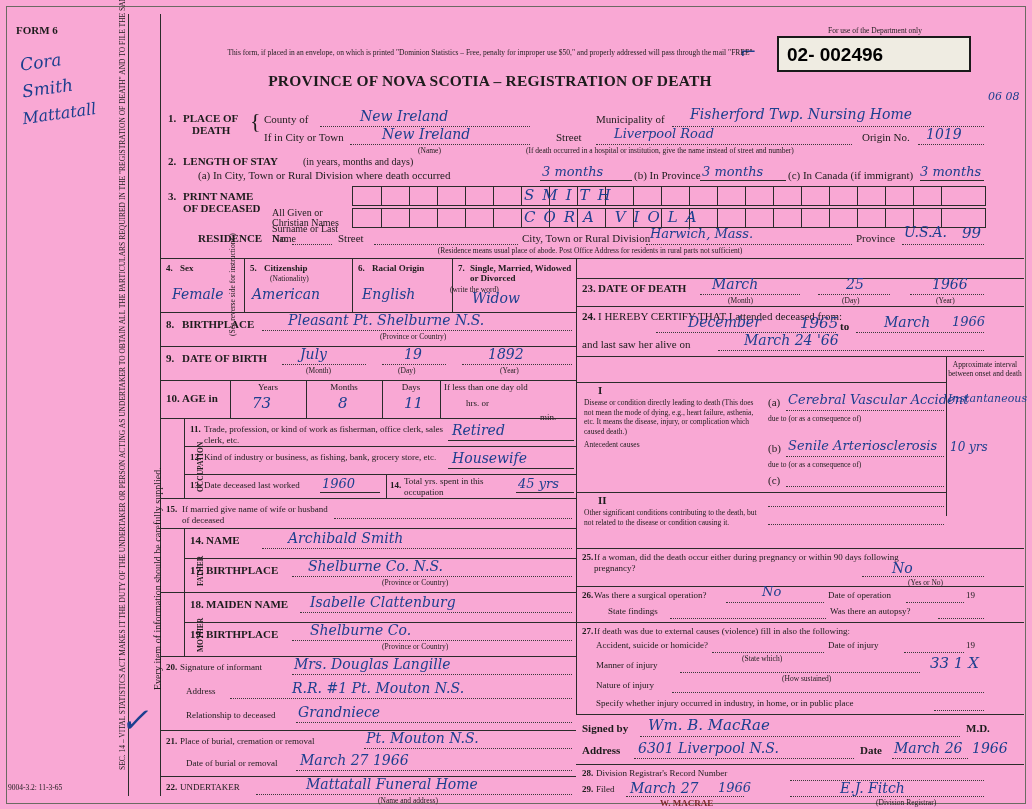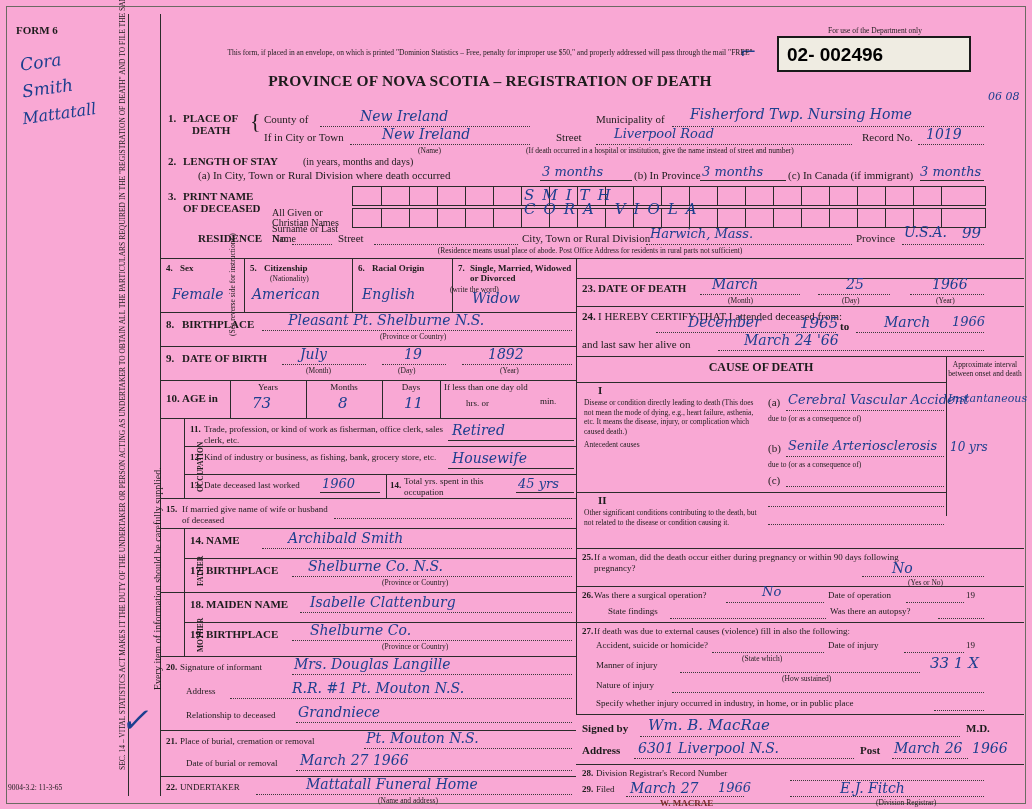--- a/index.html
+++ b/index.html
@@ -79,21 +79,21 @@
 
   <div class="lbl s11" style="left:264px;top:131px;">If in City or Town</div>
   <div class="dots" style="left:350px;top:144px;width:180px;"></div>
   <div class="hw" style="left:382px;top:126px;font-size:14px;">New Ireland</div>
   <div class="lbl tiny" style="left:418px;top:146px;">(Name)</div>
 
   <div class="lbl s11" style="left:556px;top:131px;">Street</div>
   <div class="dots" style="left:596px;top:144px;width:256px;"></div>
   <div class="hw" style="left:614px;top:126px;font-size:13px;">Liverpool Road</div>
   <div class="lbl tiny" style="left:526px;top:146px;">(If death occurred in a hospital or institution, give the name instead of street and number)</div>
-  <div class="lbl s11" style="left:862px;top:131px;">Record No.</div>
+  <div class="lbl s11" style="left:862px;top:131px;">Origin No.</div>
   <div class="dots" style="left:918px;top:144px;width:66px;"></div>
   <div class="hw" style="left:926px;top:126px;font-size:14px;">1019</div>
 
   <div class="lbl bold s11" style="left:168px;top:155px;">2.</div>
   <div class="lbl bold s11" style="left:183px;top:155px;">LENGTH OF STAY</div>
   <div class="lbl s10" style="left:303px;top:156px;">(in years, months and days)</div>
   <div class="lbl s11" style="left:198px;top:169px;">(a) In City, Town or Rural Division where death occurred</div>
   <div class="line" style="left:540px;top:180px;width:92px;"></div>
   <div class="hw" style="left:542px;top:164px;font-size:13px;">3 months</div>
   <div class="lbl s11" style="left:634px;top:169px;">(b) In Province</div>
@@ -150,21 +150,21 @@
       <i style="left:364px"></i>
       <i style="left:392px"></i>
       <i style="left:420px"></i>
       <i style="left:448px"></i>
       <i style="left:476px"></i>
       <i style="left:504px"></i>
       <i style="left:532px"></i>
       <i style="left:560px"></i>
       <i style="left:588px"></i>
   </div>
-  <div class="hw" style="left:524px;top:200px;font-size:15px;letter-spacing:8px;">CORA VIOLA</div>
+  <div class="hw" style="left:524px;top:208px;font-size:15px;letter-spacing:8px;">CORA VIOLA</div>
 
   <div class="lbl bold s11" style="left:198px;top:232px;">RESIDENCE</div>
   <div class="lbl s11" style="left:272px;top:232px;">No.</div>
   <div class="dots" style="left:292px;top:244px;width:40px;"></div>
   <div class="lbl s11" style="left:338px;top:232px;">Street</div>
   <div class="dots" style="left:374px;top:244px;width:144px;"></div>
   <div class="lbl s11" style="left:522px;top:232px;">City, Town or Rural Division</div>
   <div class="dots" style="left:646px;top:244px;width:206px;"></div>
   <div class="hw" style="left:650px;top:226px;font-size:13px;">Harwich, Mass.</div>
   <div class="lbl s11" style="left:856px;top:232px;">Province</div>
@@ -223,21 +223,21 @@
   <div class="lbl bold s11" style="left:182px;top:392px;">AGE in</div>
   <div class="vline" style="left:230px;top:380px;height:38px;"></div>
   <div class="vline" style="left:306px;top:380px;height:38px;"></div>
   <div class="vline" style="left:382px;top:380px;height:38px;"></div>
   <div class="vline" style="left:440px;top:380px;height:38px;"></div>
   <div class="lbl xs center" style="left:230px;top:382px;width:76px;">Years</div>
   <div class="lbl xs center" style="left:306px;top:382px;width:76px;">Months</div>
   <div class="lbl xs center" style="left:382px;top:382px;width:58px;">Days</div>
   <div class="lbl xs" style="left:444px;top:382px;">If less than one day old</div>
   <div class="lbl xs" style="left:466px;top:398px;">hrs. or</div>
-  <div class="lbl xs" style="left:540px;top:396px;text-align:center;">min.</div>
+  <div class="lbl xs" style="left:540px;top:412px;text-align:center;">min.</div>
   <div class="hw" style="left:252px;top:394px;font-size:15px;">73</div>
   <div class="hw" style="left:338px;top:394px;font-size:15px;">8</div>
   <div class="hw" style="left:404px;top:394px;font-size:15px;">11</div>
   <div class="line" style="left:160px;top:418px;width:416px;"></div>
 
   <div class="vline" style="left:184px;top:418px;height:80px;"></div>
   <div style="position:absolute;left:196px;top:492px;width:80px;height:14px;">
     <div class="lbl tiny bold rot" style="left:0;top:0;width:80px;">OCCUPATION</div>
   </div>
 
@@ -356,21 +356,20 @@
   <div class="hw" style="left:688px;top:314px;font-size:14px;">December</div>
   <div class="hw" style="left:800px;top:314px;font-size:15px;">1965</div>
   <div class="lbl s11" style="left:840px;top:320px;font-weight:bold;">to</div>
   <div class="hw" style="left:884px;top:314px;font-size:14px;">March</div>
   <div class="hw" style="left:952px;top:314px;font-size:13px;">1966</div>
   <div class="lbl s11" style="left:582px;top:338px;">and last saw her alive on</div>
   <div class="dots" style="left:718px;top:350px;width:266px;"></div>
   <div class="hw" style="left:744px;top:332px;font-size:14px;">March 24 '66</div>
   <div class="line" style="left:576px;top:356px;width:448px;"></div>
 
-  <div class="lbl bold center s12" style="left:576px;top:360px;width:370px;">CAUSE OF DEATH</div>
   <div class="vline" style="left:946px;top:356px;height:160px;"></div>
   <div class="lbl tiny center" style="left:948px;top:360px;width:74px;line-height:9px;">Approximate interval between onset and death</div>
   <div class="line" style="left:576px;top:382px;width:370px;"></div>
 
   <div class="lbl bold s11" style="left:598px;top:384px;">I</div>
   <div class="lbl tiny" style="left:584px;top:398px;width:180px;line-height:9.5px;">Disease or condition directly leading to death (This does not mean the mode of dying, e.g., heart failure, asthenia, etc. It means the disease, injury, or complication which caused death.)</div>
   <div class="lbl s11" style="left:768px;top:396px;">(a)</div>
   <div class="dots" style="left:786px;top:410px;width:158px;"></div>
   <div class="hw" style="left:788px;top:392px;font-size:13px;">Cerebral Vascular Accident</div>
   <div class="hw" style="left:948px;top:392px;font-size:11px;">Instantaneous</div>
@@ -432,21 +431,21 @@
   <div class="line" style="left:576px;top:714px;width:448px;"></div>
 
   <div class="lbl bold s11" style="left:582px;top:722px;">Signed by</div>
   <div class="dots" style="left:640px;top:736px;width:320px;"></div>
   <div class="hw" style="left:648px;top:716px;font-size:15px;">Wm. B. MacRae</div>
   <div class="lbl bold s11" style="left:966px;top:722px;">M.D.</div>
 
   <div class="lbl bold s11" style="left:582px;top:744px;">Address</div>
   <div class="dots" style="left:634px;top:758px;width:220px;"></div>
   <div class="hw" style="left:638px;top:740px;font-size:14px;">6301 Liverpool N.S.</div>
-  <div class="lbl bold s11" style="left:860px;top:744px;">Post</div>
+  <div class="lbl bold s11" style="left:860px;top:744px;">Date</div>
   <div class="dots" style="left:892px;top:758px;width:76px;"></div>
   <div class="hw" style="left:894px;top:740px;font-size:14px;">March 26</div>
   <div class="hw" style="left:972px;top:740px;font-size:14px;">1966</div>
   <div class="line" style="left:576px;top:764px;width:448px;"></div>
 
   <div class="lbl bold xs" style="left:582px;top:768px;">28.</div>
   <div class="lbl xs" style="left:596px;top:768px;">Division Registrar's Record Number</div>
   <div class="dots" style="left:790px;top:780px;width:194px;"></div>
   <div class="lbl bold xs" style="left:582px;top:784px;">29.</div>
   <div class="lbl xs" style="left:596px;top:784px;">Filed</div>

